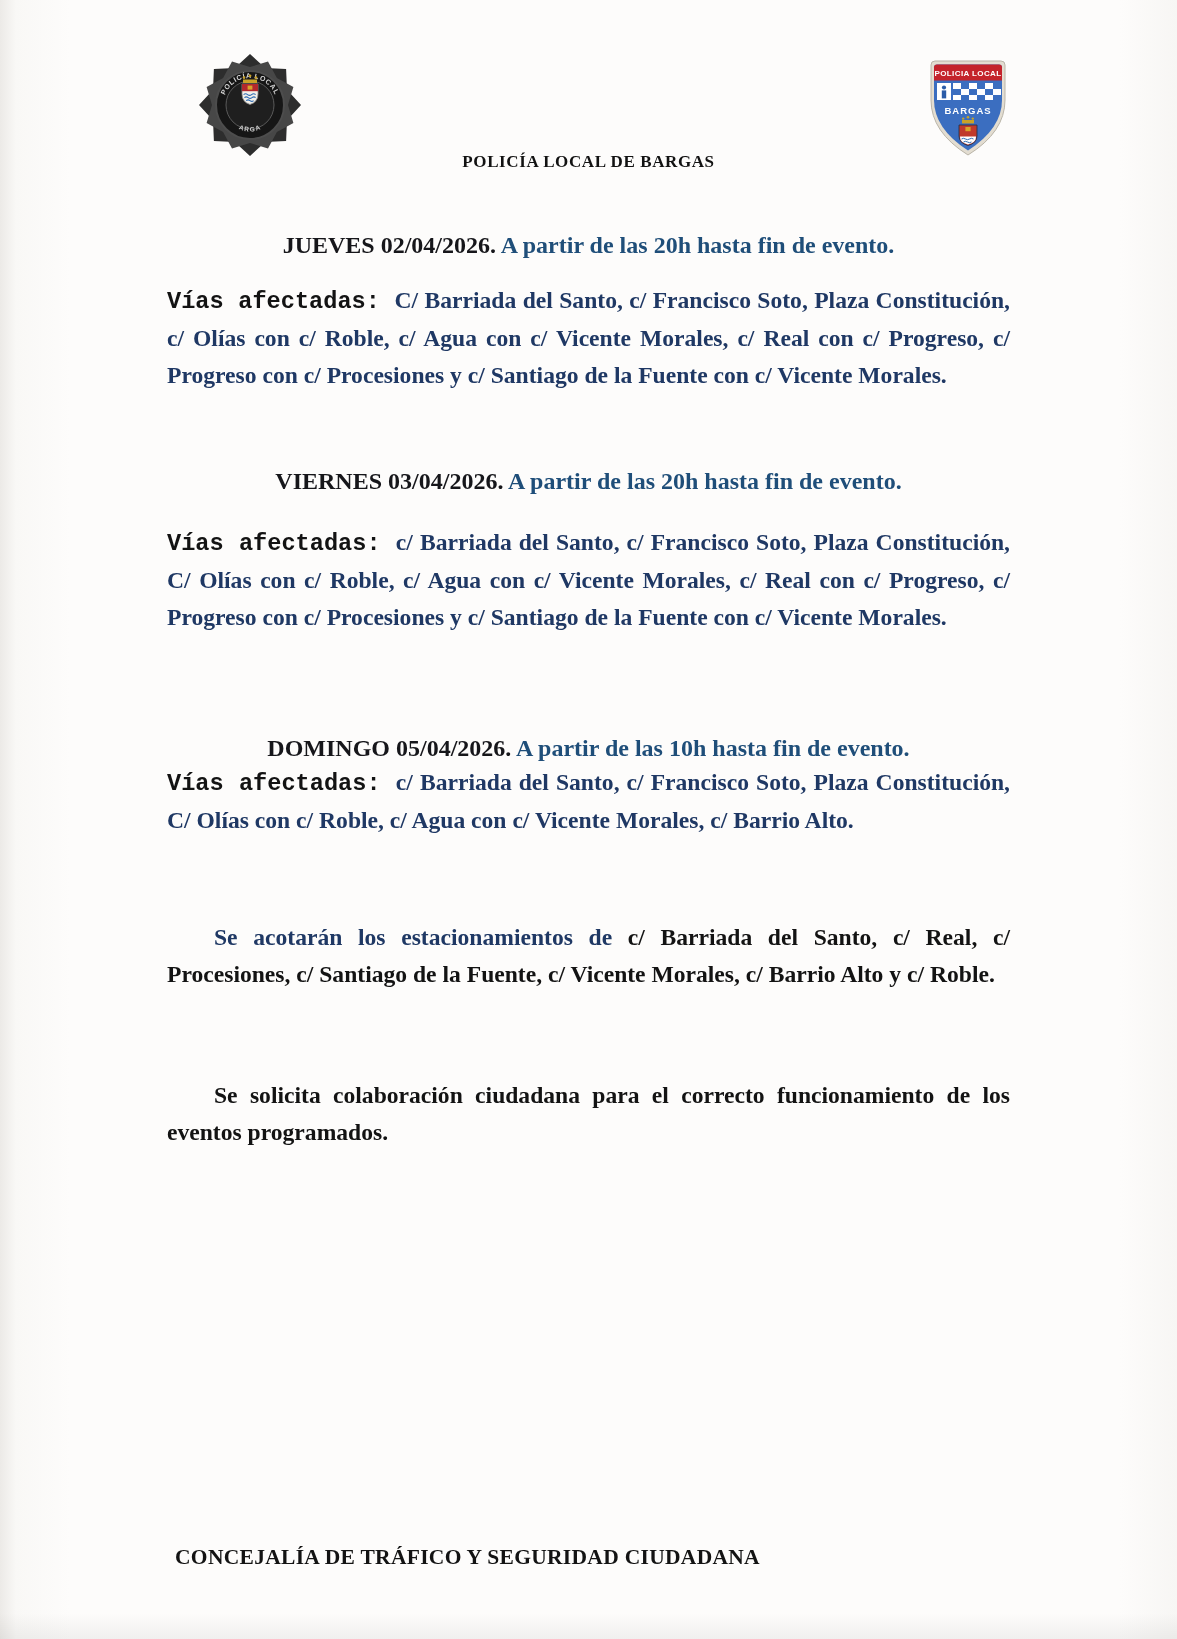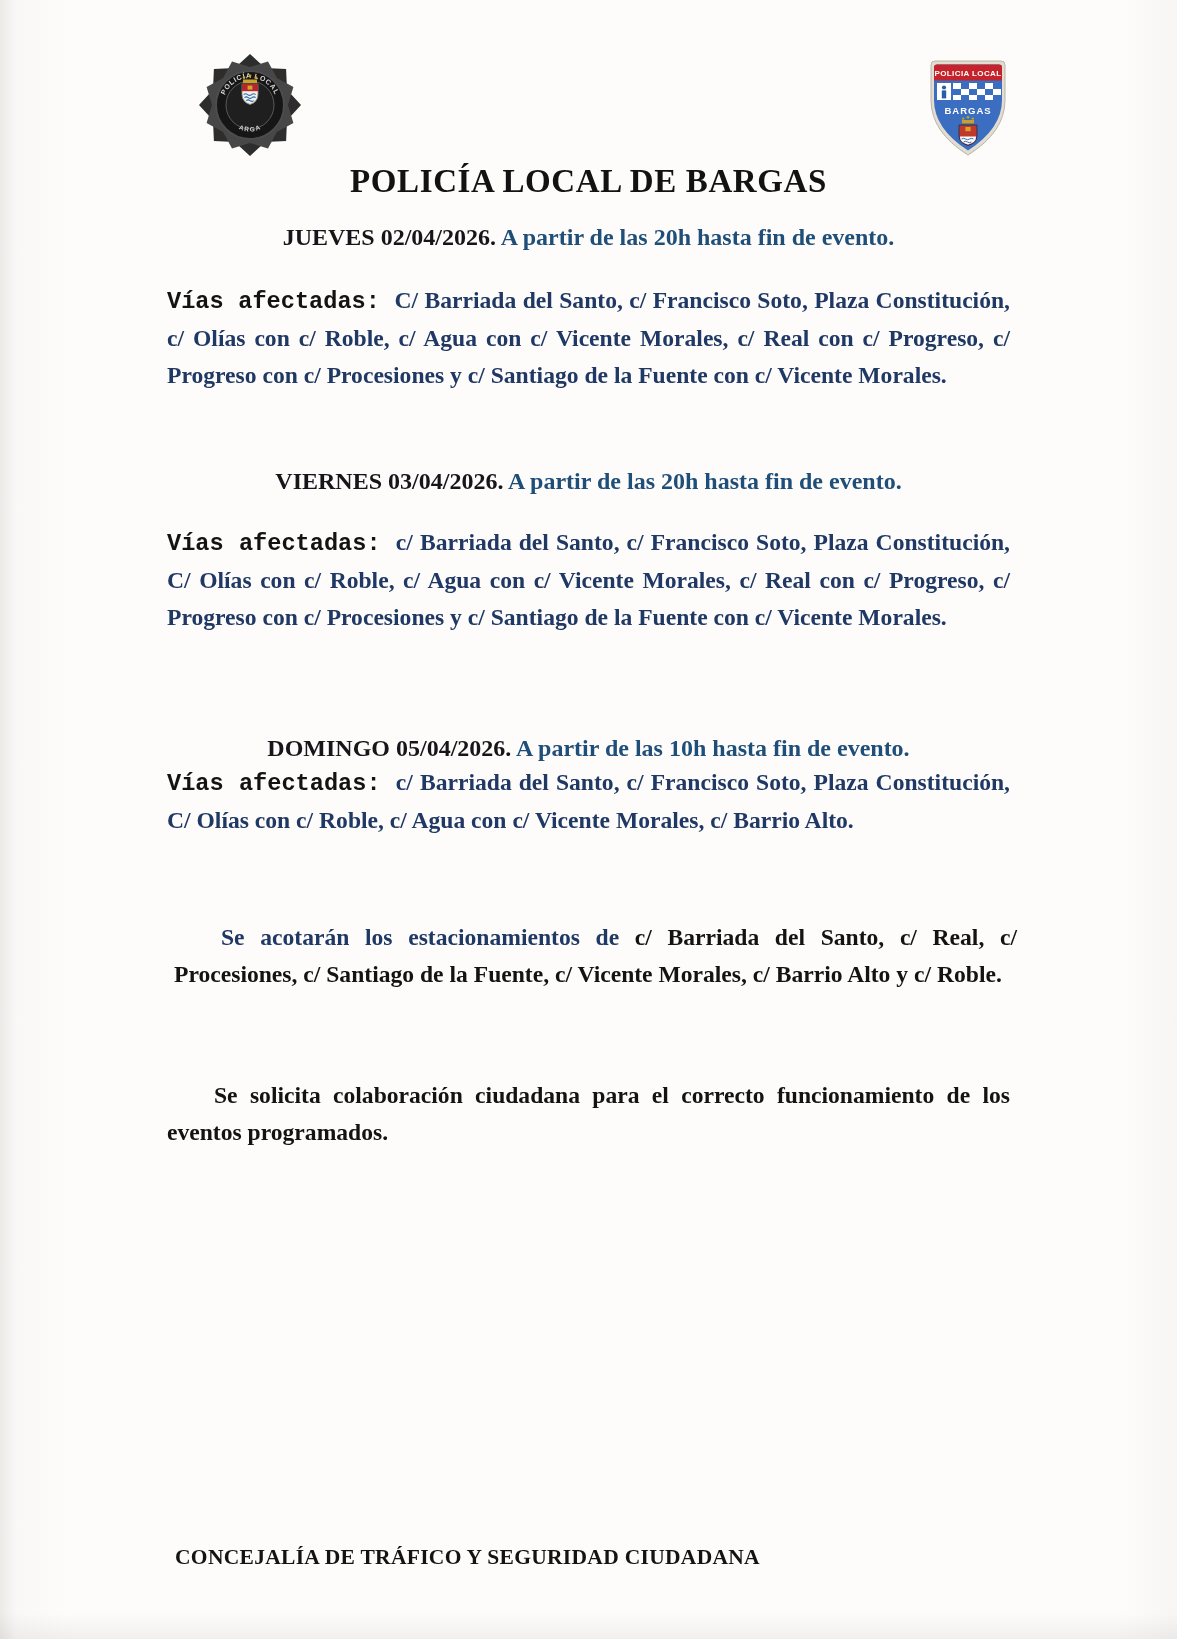--- a/index.html
+++ b/index.html
@@ -17,21 +17,21 @@
   }
   .photo::after{
     content:"";
     position:absolute; left:0; right:0; bottom:0; height:26px;
     background:linear-gradient(180deg, rgba(0,0,0,0) 0, rgba(0,0,0,0.05) 100%);
     pointer-events:none;
   }
   .doc-title {
     position:absolute; top:141px; left:167px; width:843px;
     text-align:center;
-    font-size:33px; letter-spacing:0.6px;
+    font-size:17px; letter-spacing:0.6px;
     color:#121212;
   }
   .badge-left { position:absolute; left:198px; top:44px; }
   .badge-right{ position:absolute; left:926px; top:56px; }
 
   .section-heading {
     position:absolute; left:167px; width:843px;
     text-align:center;
     font-size:24px;
     margin:0;
@@ -54,27 +54,27 @@
   .note { text-indent:47px; }
 
   .doc-footer {
     position:absolute; top:1545px; left:0; width:935px;
     text-align:center;
     font-size:21.5px; letter-spacing:0.3px;
     color:#131313;
   }
   .badge-text { font-family:"Liberation Sans", sans-serif; font-weight:700; }
 
-  #s1-heading { top:224px;font-family:Liberation Serif, serif; }
+  #s1-heading { top:232px;font-family:Liberation Serif, serif; }
   #s1-para    { top:282px; }
   #s2-heading { top:468px; }
   #s2-para    { top:524px; }
   #s3-heading { top:735px; }
   #s3-para    { top:764px; }
-  #note-parking { top:919px;margin-left:7px; }
+  #note-parking { top:919px; }
   #note-collab  { top:1069px;margin-top:8px; }
 </style>
 </head>
 <body>
 
 <div class="photo">
 
   <svg class="badge-left" width="104" height="122" viewBox="0 0 104 122" aria-hidden="true">
     <polygon points="52,10 67.3,24 88.1,24.9 89,45.7 103,61 89,76.3 88.1,97.1 67.3,98 52,112 36.7,98 15.9,97.1 15,76.3 1,61 15,45.7 15.9,24.9 36.7,24" fill="#2d2d2d"></polygon>
     <polygon points="70,17.6 78.9,34.1 95.4,43 90,61 95.4,79 78.9,87.9 70,104.4 52,99 34,104.4 25.1,87.9 8.6,79 14,61 8.6,43 25.1,34.1 34,17.6 52,23" fill="#474747"></polygon>

